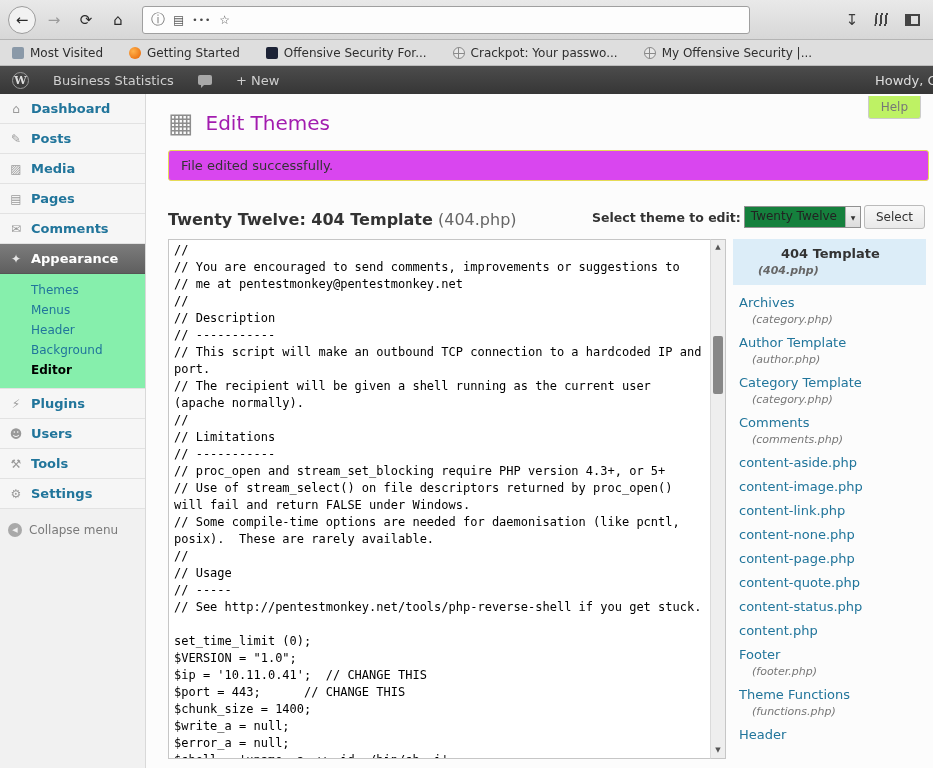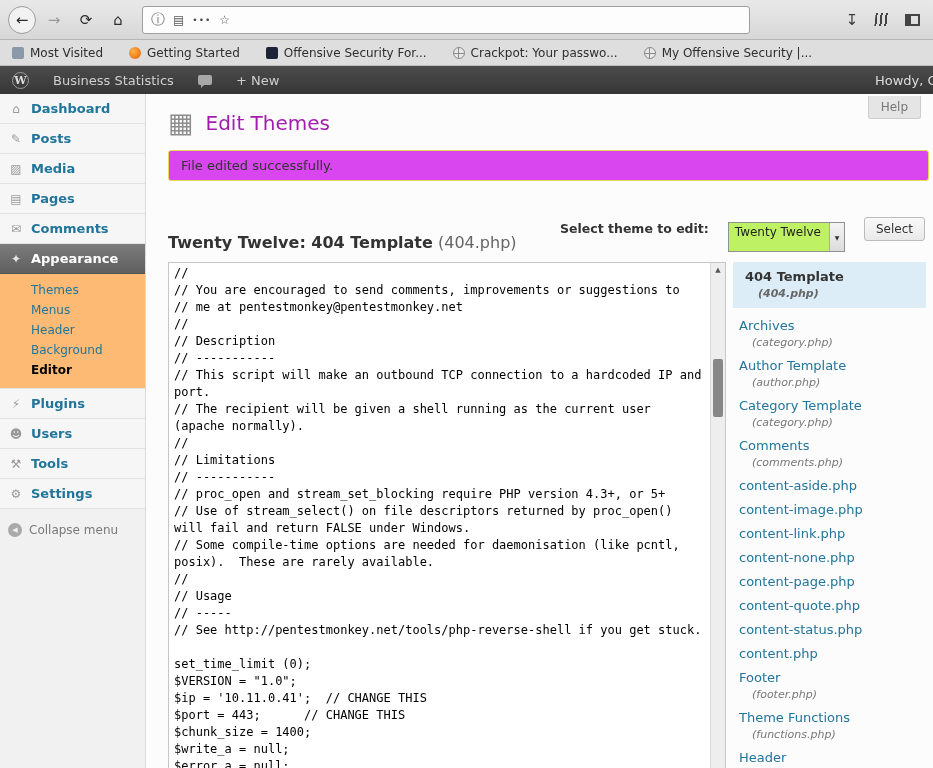--- a/index.html
+++ b/index.html
@@ -51,44 +51,44 @@
     padding-right:0; color:#ddd; white-space:nowrap; overflow:hidden; width:58px; }
 
   
   .wp-body { display:flex; height:674px; }
   .sidebar { width:146px; background:#f1f1f1; border-right:1px solid #d9d9d9; flex:0 0 auto; }
   .menu-item { height:30px; display:flex; align-items:center; gap:7px; padding:0 6px 0 8px;
     border-bottom:1px solid #e2e2e2; font-size:13px; font-weight:bold; color:#21759b; background:#f6f6f6; }
   .menu-ico { width:16px; text-align:center; color:#999; font-size:12px; font-weight:normal; flex:0 0 auto; }
   .menu-item.active { background:linear-gradient(#7c7c7c,#5f5f5f); color:#fff; border-bottom-color:#555; }
   .menu-item.active .menu-ico { color:#e6e6e6; }
-  .submenu { background:#fdba74; border-bottom:1px solid #e2e2e2; padding:6px 0 8px; }
+  .submenu { background:#86efac; border-bottom:1px solid #e2e2e2; padding:6px 0 8px; }
   .submenu-item { padding:3px 0 3px 31px; font-size:12px; color:#21759b; }
   .submenu-item.current { color:#000; font-weight:bold; }
   .collapse { margin-top:14px; display:flex; align-items:center; gap:7px; padding-left:8px;
     font-size:12px; color:#7a7a7a; }
   .collapse-ico { width:14px; height:14px; border-radius:50%; background:#a9a9a9; color:#f1f1f1;
     font-size:7px; line-height:14px; text-align:center; flex:0 0 auto; }
 
   
   .content { flex:1; position:relative; background:#fcfcfc; padding:12px 0 0 22px; overflow:hidden; }
   .content-header { display:flex; align-items:center; gap:12px; height:34px; }
   .screen-icon { font-size:27px; color:#8d8d8d; line-height:30px; }
   h1.page-title { font-size:20px; font-weight:normal; color:#a21caf; }
-  .help-btn { position:absolute; top:2px; right:12px; background:#e5e5e5; border:1px solid #ccc;
+  .help-btn { position:absolute; top:2px; right:12px; background:#bef264; border:1px solid #ccc;
     border-top:none; border-radius:0 0 3px 3px; padding:4px 12px; font-size:12px; color:#777; }
   .notice { margin:10px 4px 0 0; background:#d946ef; border:1px solid #e6db55; border-radius:3px;
     padding:7px 12px; font-size:13px; color:#333; }
   .file-row { display:flex; justify-content:space-between; align-items:flex-end; margin:24px 8px 10px 0; }
   .file-heading { font-size:16px; color:#333; font-weight:bold; }
   .file-heading .suffix { font-weight:normal; color:#666; }
-  .theme-picker { display:flex; align-items:center; gap:19px; }
+  .theme-picker { display:flex; align-items:center; gap:3px; }
   .picker-label { font-size:12.5px; font-weight:bold; color:#333; }
-  .theme-select { display:inline-flex; align-items:stretch; border:1px solid #919191; background:#bef264;
-    height:30px; font-size:12px; color:#222;margin-top:17px; }
+  .theme-select { display:inline-flex; align-items:stretch; border:1px solid #919191; background:#15803d;
+    height:22px; font-size:12px; color:#222; }
   .theme-select .val { padding:2px 8px 0 6px; }
   .theme-select .arrow-box { width:15px; border-left:1px solid #aaa; background:linear-gradient(#f4f4f4,#dcdcdc);
     display:flex; align-items:center; justify-content:center; font-size:6px; color:#333; }
   .btn { height:24px; padding:0 11px; border:1px solid #bbb; border-radius:3px;
     background:linear-gradient(#f9f9f9,#e9e9e9); font-size:12px; color:#333;
     font-family:inherit; }
 
   .editor-row { display:flex; margin-top:10px; }
   .code-wrap { display:flex; }
   textarea.code { width:542px; height:520px; border:1px solid #c6c6c6; border-right:none; background:#fff;
@@ -102,21 +102,21 @@
   .scroll-thumb { position:absolute; left:2px; top:96px; width:10px; height:58px; background:#878787;
     border-radius:2px; }
 
   .templates { width:206px; padding:0 6px 0 13px; font-size:13px; }
   .templates h3 { font-size:15px; color:#333; margin:2px 0 12px; }
   .tpl-item { margin-bottom:9px; }
   .tpl-name { color:#21759b; font-size:13px; line-height:15px; }
   .tpl-file { font-style:italic; font-size:11px; color:#777; padding-left:13px; margin-top:3px; }
   .tpl-file:empty { display:none; }
   .tpl-item.selected { background:#dcedf8; margin:0 0 10px -6px; padding:7px 6px 8px 12px; }
-  .tpl-item.selected .tpl-name { color:#333; font-weight:bold; }
+  .tpl-item.selected .tpl-name { color:#333; font-weight:bold;margin-left:36px; }
   .tpl-item.selected .tpl-file { color:#666; font-weight:bold; }
 </style>
 </head>
 <body>
 
 <div id="screen">
 
   <div class="ff-top">
     <div class="nav-btn circle">
         <span>←</span>

